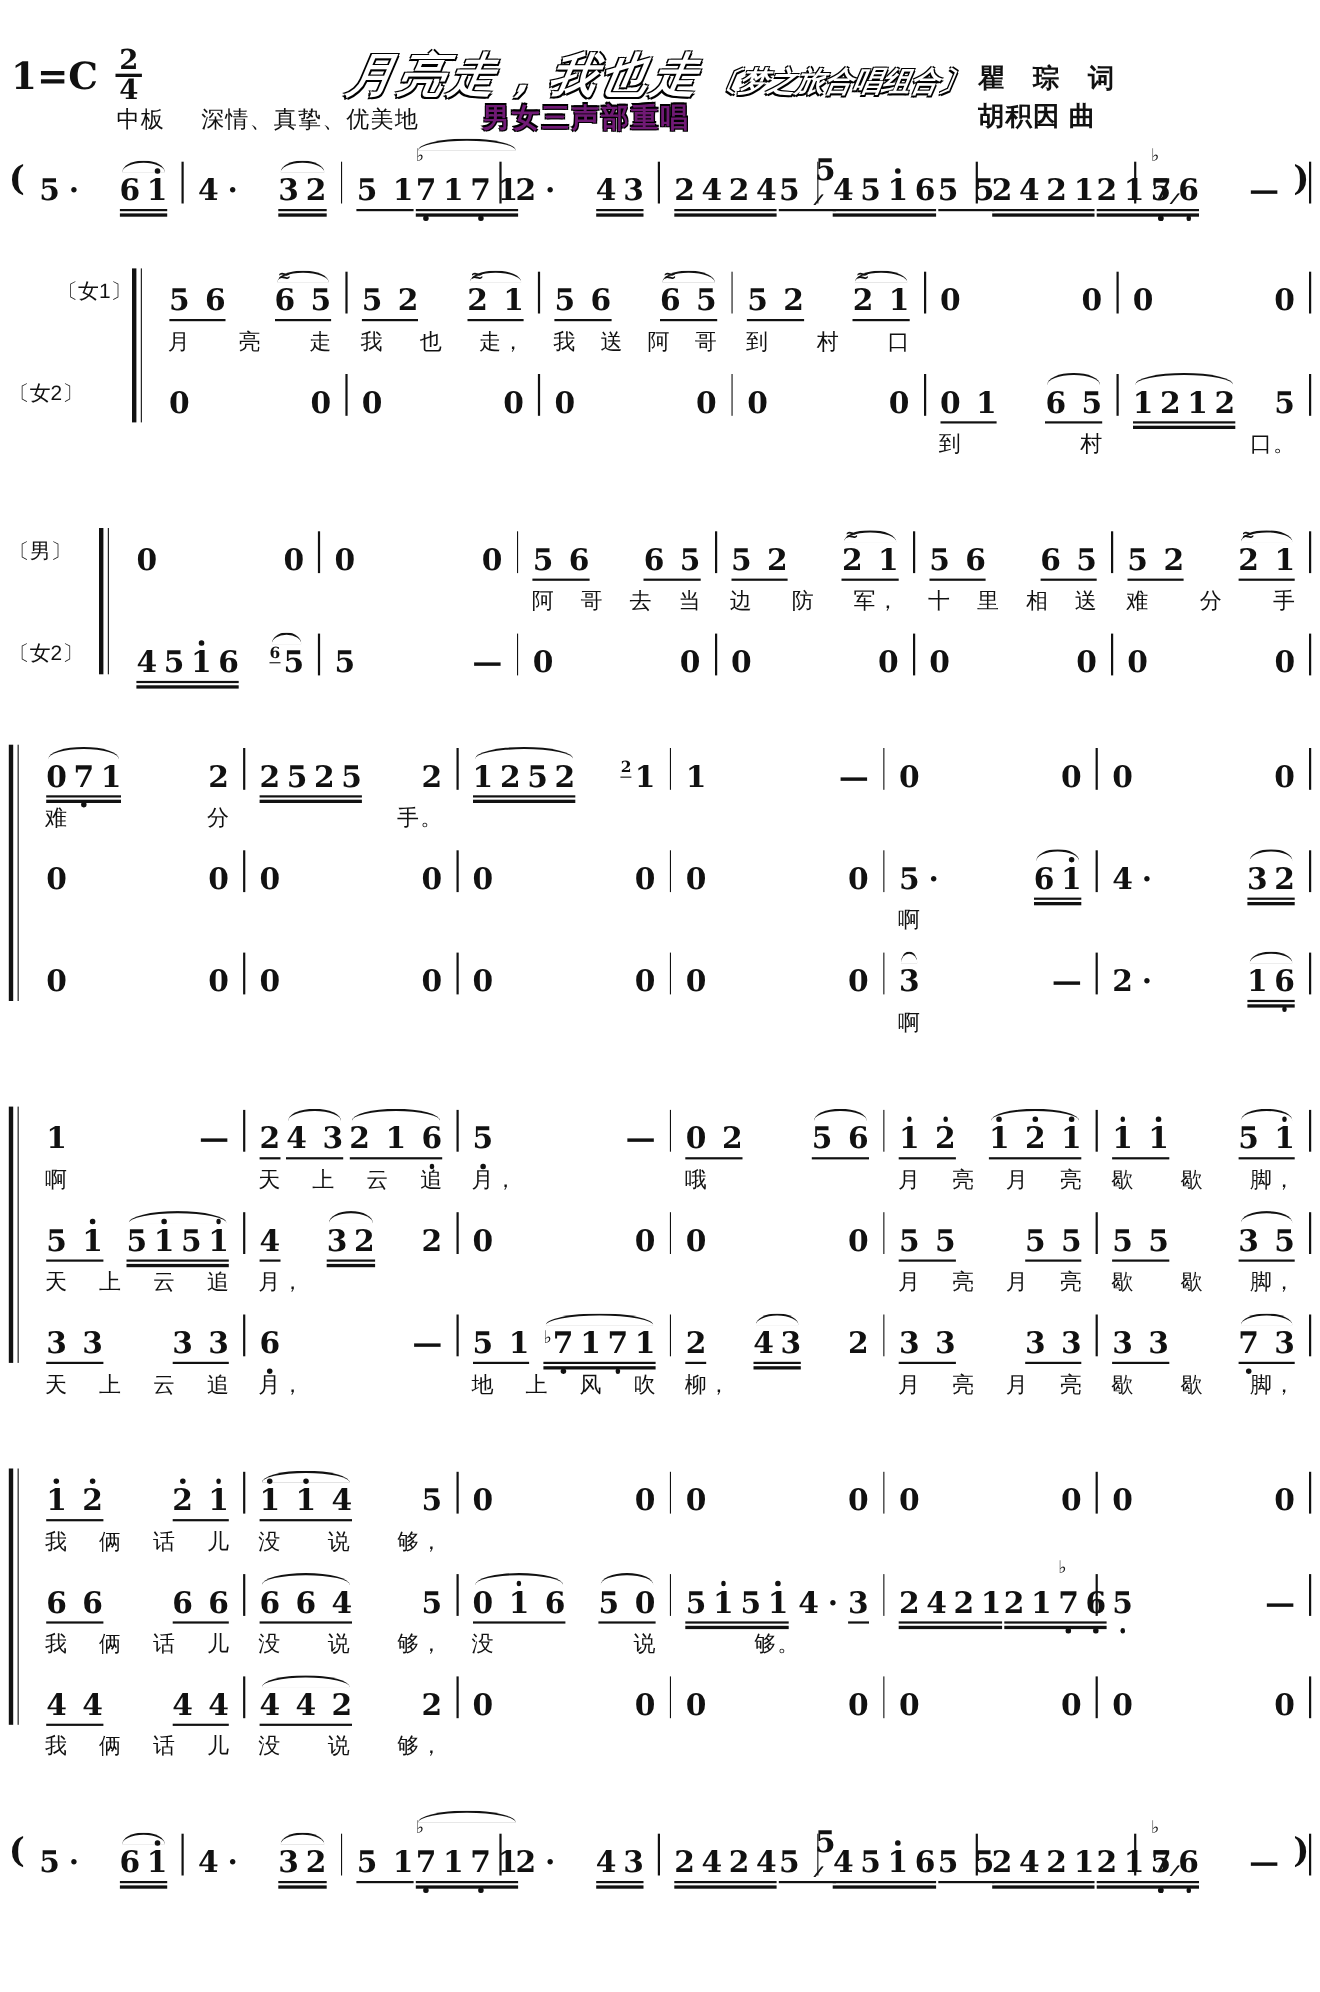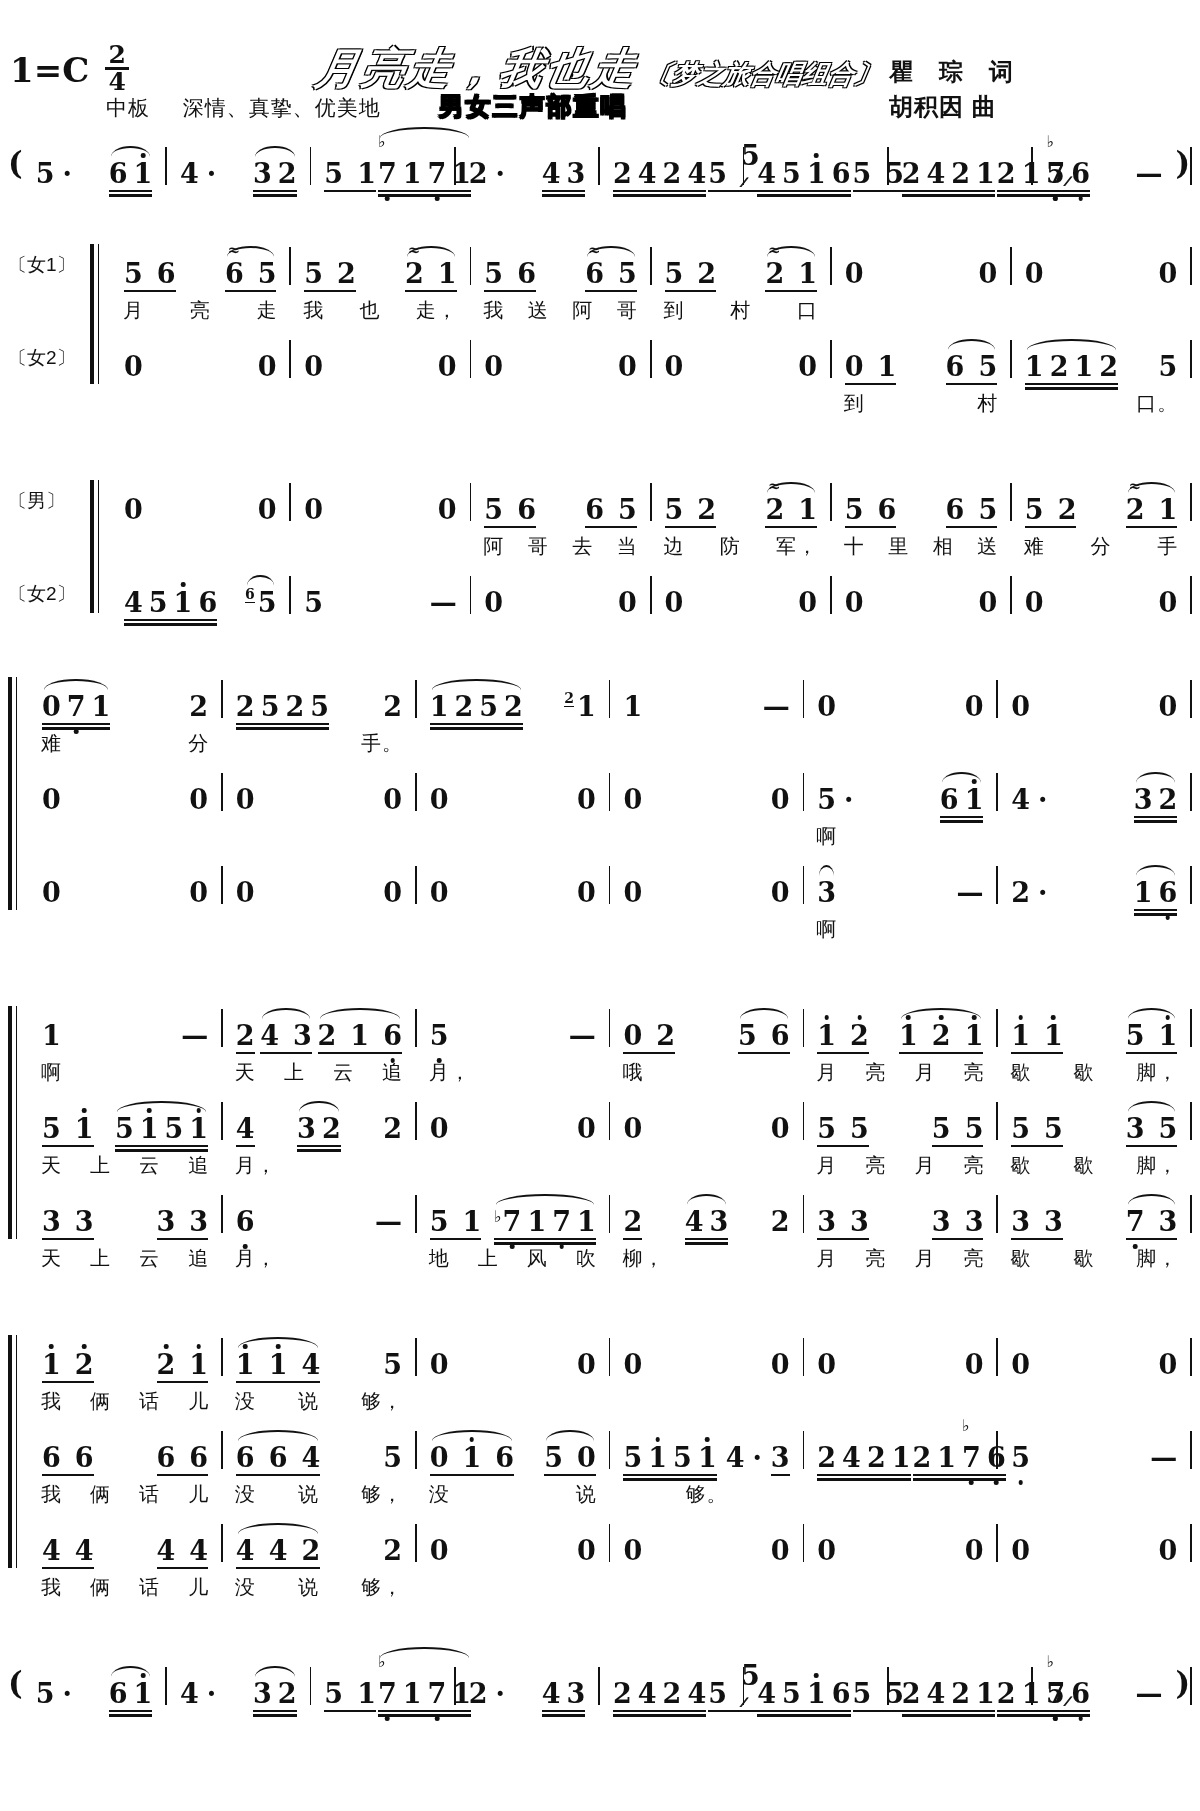--- a/index.html
+++ b/index.html
@@ -14,21 +14,21 @@
   .ts .tnum{font-size:25px;line-height:22px;font-weight:bold;}
   .ts-bar{width:24px;height:3px;background:#111;margin:1px 0;}
   .tempoline{position:absolute;left:106px;top:94px;font-size:21px;letter-spacing:1px;}
   .tempoline .expr{margin-left:26px;margin-top:32px;}
   .title-row{position:absolute;left:318px;top:40px;width:560px;display:flex;align-items:baseline;justify-content:center;gap:8px;white-space:nowrap;}
   .title-main{font-size:43px;font-weight:bold;font-style:italic;letter-spacing:3px;color:#fff;
       transform:skewX(-10deg);display:inline-block;
       text-shadow:-1.4px -1.4px 0 #000,1.4px -1.4px 0 #000,-1.4px 1.4px 0 #000,1.4px 1.4px 0 #000;}
   .title-note{font-size:26px;font-weight:bold;font-style:italic;color:#fff;display:inline-block;transform:skewX(-10deg);
       text-shadow:-1.1px -1.1px 0 #000,1.1px -1.1px 0 #000,-1.1px 1.1px 0 #000,1.1px 1.1px 0 #000;}
-  .subtitle{position:absolute;left:418px;top:90px;width:230px;text-align:center;font-size:25px;font-weight:bold;color:#000000;
+  .subtitle{position:absolute;left:418px;top:90px;width:230px;text-align:center;font-size:25px;font-weight:bold;color:#701a75;
       text-shadow:-1.1px -1.1px 0 #000,1.1px -1.1px 0 #000,-1.1px 1.1px 0 #000,1.1px 1.1px 0 #000;letter-spacing:2px;}
   .trans{position:absolute;left:756px;top:82px;font-family:"DejaVu Serif",serif;font-style:italic;font-size:20px;line-height:26px;}
   .trans .date{padding-left:56px;}
   .credits{position:absolute;right:186px;top:26px;text-align:left;font-size:24px;line-height:35px;font-weight:bold;letter-spacing:1px;margin-top:28px;}
   
   #score{position:absolute;top:142px;left:8px;right:8px;}
   .system{display:flex;align-items:stretch;margin-bottom:50px;}
   .system.intro{margin-bottom:46px;}
   .syslabels{flex:0 0 82px;}
   .vlabel{font-size:19px;padding-top:10px;box-sizing:border-box;white-space:nowrap;}
@@ -224,21 +224,21 @@
                 </div>
               </div>
               <span class="paren">)</span>
               <div class="bar"></div>
             </div>
           </div>
         </div>
       </div>
       <div class="system">
         <div class="syslabels">
-          <div class="vlabel" style="height: 93px;">〔女1〕</div>
+          <div class="vlabel" style="height: 93px; margin-left: 44px;">〔女1〕</div>
           <div class="vlabel" style="height: 93px;">〔女2〕</div>
         </div>
         <div class="bracket" style="margin-bottom: 44px;"></div>
         <div class="syslines">
           <div class="vline">
             <div class="mus">
               <div class="measure">
                 <div class="notes">
                   <span class="unit u1">
                     <span class="note"><span class="dg">5</span></span>

